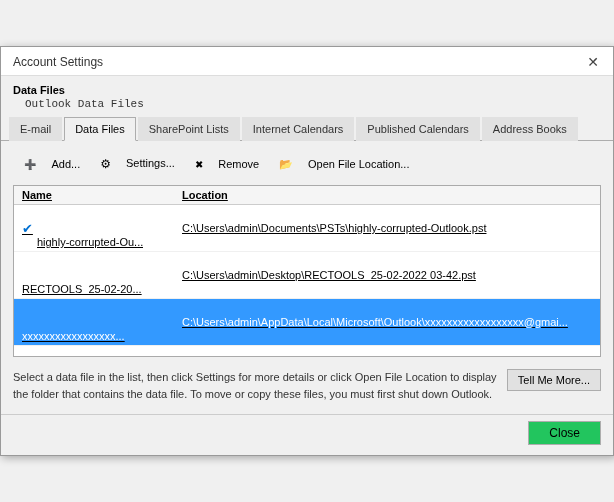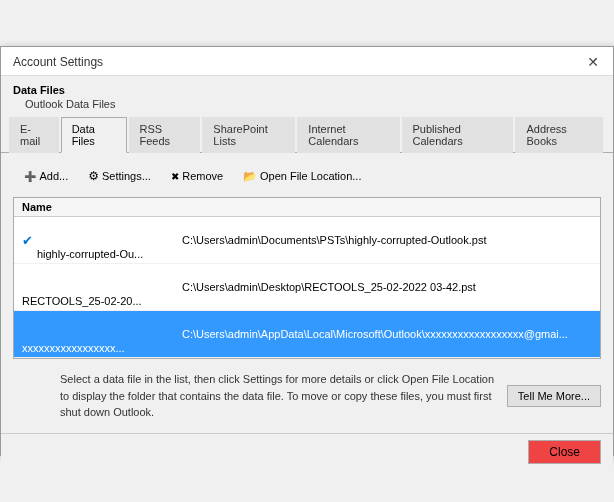--- a/index.html
+++ b/index.html
@@ -50,20 +50,21 @@
     .subtitle {
       font-size: 11px;
       font-weight: bold;
       color: #000;
       padding: 8px 12px 2px 12px;
     }
     .subtitle-sub {
       font-size: 11px;
       color: #333;
       padding: 0 0 6px 24px;
+      font-family: Liberation Mono, monospace;
     }
     .tabs-bar {
       display: flex;
       flex-direction: row;
       padding: 0 8px;
       border-bottom: 1px solid #adadad;
       background: #f0f0f0;
     }
     .tab {
       padding: 5px 10px;
@@ -93,36 +94,36 @@
     }
     .toolbar {
       display: flex;
       flex-direction: row;
       gap: 2px;
       align-items: center;
       padding: 4px 2px;
     }
     .toolbar-btn {
       display: flex;
-      align-items: center;
-      gap: 3px;
+      gap: 15px;
       padding: 3px 8px;
       font-size: 11px;
       background: none;
       border: 1px solid transparent;
       cursor: pointer;
       color: #000;
     }
     .data-table-container {
       flex: 1;
       border: 1px solid #aaa;
       background: #fff;
       overflow: hidden;
       display: flex;
       flex-direction: column;
+      text-decoration: underline;
     }
     .data-table-header {
       display: flex;
       background: #f5f5f5;
       border-bottom: 1px solid #ccc;
       padding: 3px 4px;
       font-size: 11px;
       font-weight: bold;
     }
     .col-name { width: 160px; flex-shrink: 0; padding-left: 4px; }
@@ -168,23 +169,22 @@
       overflow: hidden;
       text-overflow: ellipsis;
       white-space: nowrap;
       font-size: 11px;
     }
     .footer-info {
       font-size: 11px;
       color: #333;
       padding: 6px 0 4px 0;
       display: flex;
-      align-items: center;
+      align-items: flex-start;
       gap: 10px;
-      margin-left: 47px;
     }
     .footer-text {
       flex: 1;
       line-height: 1.5;
     }
     .tell-me-btn {
       padding: 4px 10px;
       font-size: 11px;
       background: #e1e1e1;
       border: 1px solid #adadad;
@@ -195,21 +195,21 @@
     .dialog-footer {
       display: flex;
       justify-content: flex-end;
       padding: 6px 12px 10px 12px;
       border-top: 1px solid #ccc;
       background: #f0f0f0;
     }
     .close-btn {
       padding: 4px 20px;
       font-size: 12px;
-      background: #ef4444;
+      background: #22c55e;
       border: 1px solid #adadad;
       cursor: pointer;
     }
     .icon-add::before { content: '➕'; font-size: 10px; }
     .icon-settings::before { content: '⚙'; font-size: 12px; }
     .icon-default::before { content: '✅'; font-size: 10px; }
     .icon-remove::before { content: '✖'; font-size: 10px; }
     .icon-open::before { content: '📂'; font-size: 11px; }
   </style>
 </head>
@@ -223,21 +223,20 @@
     </div>
     <button class="title-bar-close">✕</button>
   </div>
 
   <div class="subtitle">Data Files</div>
   <div class="subtitle-sub">Outlook Data Files</div>
 
   <div class="tabs-bar">
     <div class="tab">E-mail</div>
     <div class="tab active">Data Files</div>
-    <div class="tab">RSS Feeds</div>
     <div class="tab">SharePoint Lists</div>
     <div class="tab">Internet Calendars</div>
     <div class="tab">Published Calendars</div>
     <div class="tab">Address Books</div>
   </div>
 
   <div class="tab-content">
 
     <div class="toolbar">
       <button class="toolbar-btn">
@@ -254,20 +253,21 @@
       </button>
       <button class="toolbar-btn">
         <span class="icon-open"></span>
         <span>Open File Location...</span>
       </button>
     </div>
 
     <div class="data-table-container">
       <div class="data-table-header">
         <div class="col-name">Name</div>
+        <div class="col-location">Location</div>
       </div>
       <div class="data-table-body">
 
         <div class="data-row">
           <div class="col-name">
             <span class="check-icon">✔</span>
             <span class="row-name-text">highly-corrupted-Ou...</span>
           </div>
           <div class="row-location col-location">C:\Users\admin\Documents\PSTs\highly-corrupted-Outlook.pst</div>
         </div>

